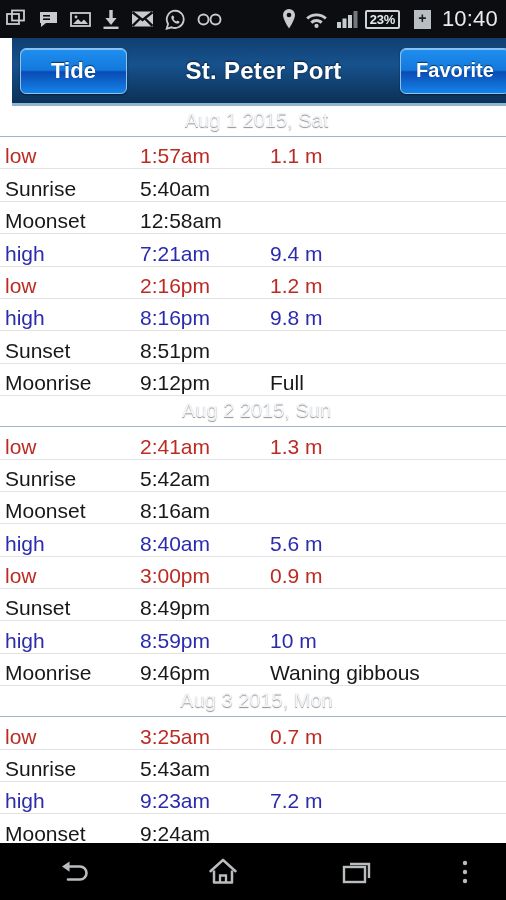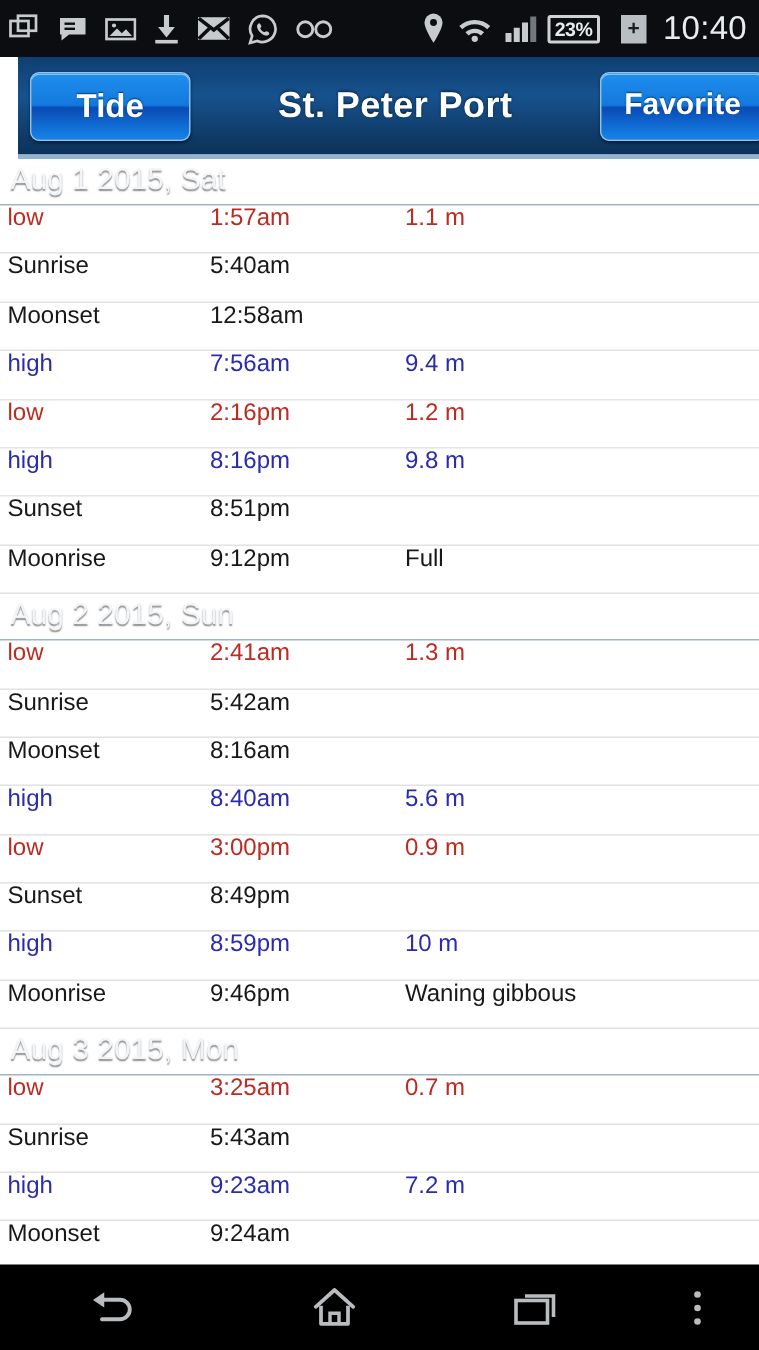--- a/index.html
+++ b/index.html
@@ -67,25 +67,26 @@
     position:absolute; top:106px; left:0; width:506px; height:737px;
     background:#fff; overflow:hidden;
   }
   .day-header {
     height:31px; line-height:29px;
     background:linear-gradient(to bottom,#1b3c68 0%,#2d5party 0%,#315f8f 45%,#7ca0bd 85%,#a8bfd2 100%);
     color:#f2f5f8; font-size:20px; padding-left:7px;
     text-shadow:0 1px 1px rgba(0,0,0,.45);
     border-bottom:1px solid #9fb4c6;
     overflow:hidden;
+    text-align:center;
   }
   .row {
-    height:32.4px; display:flex; align-items:flex-start;
+    height:32.4px; display:flex; align-items:flex-end;
     border-bottom:1px solid #e2e2e2;
-    font-size:16px; color:#16181a;
+    font-size:21px; color:#16181a;
     padding-left:5px;
   }
   .row.red  { color:#bc2b22; }
   .row.blue { color:#2b2bae; }
   .c-type { width:135px; flex:none; }
   .c-time { width:130px; flex:none; }
   .c-val  { flex:1; }
 
   
   .navbar {
@@ -180,21 +181,21 @@
         <div class="c-time">5:40am</div>
         <div class="c-val"></div>
       </div>
       <div class="row">
         <div class="c-type">Moonset</div>
         <div class="c-time">12:58am</div>
         <div class="c-val"></div>
       </div>
       <div class="row blue">
         <div class="c-type">high</div>
-        <div class="c-time">7:56am</div>
+        <div class="c-time">7:21am</div>
         <div class="c-val">9.4 m</div>
       </div>
       <div class="row red">
         <div class="c-type">low</div>
         <div class="c-time">2:16pm</div>
         <div class="c-val">1.2 m</div>
       </div>
       <div class="row blue">
         <div class="c-type">high</div>
         <div class="c-time">8:16pm</div>

